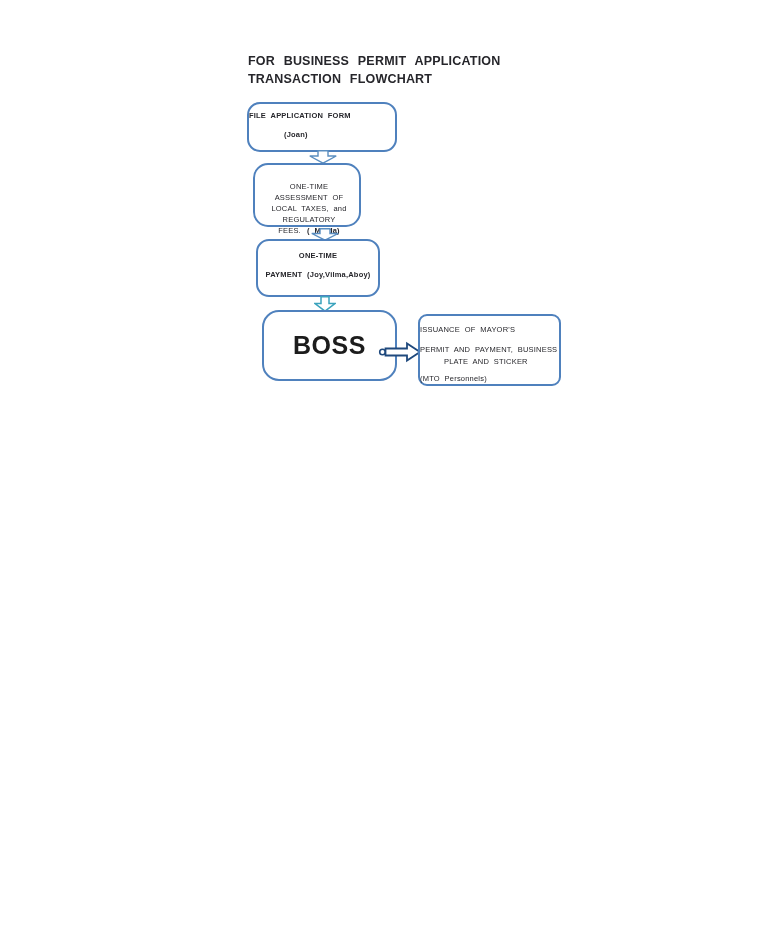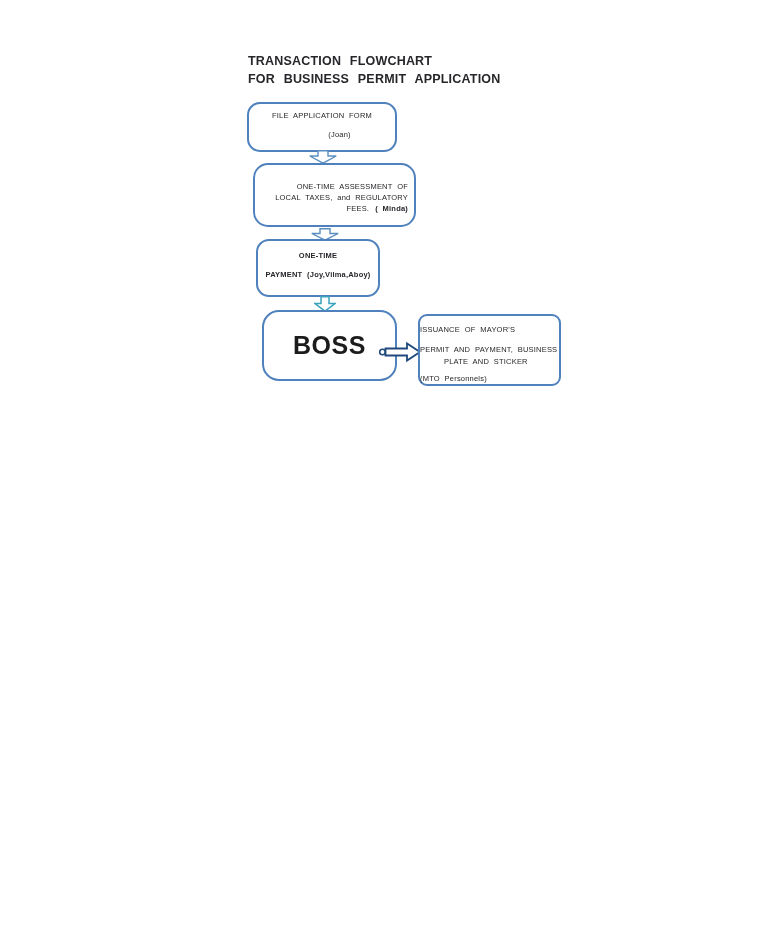--- a/index.html
+++ b/index.html
@@ -34,30 +34,29 @@
     border: 2px solid var(--box-border, #4f81bd);
     color: var(--text-dark, #26262b);
     font-size: 7.5px;
     letter-spacing: 0.2px;
     word-spacing: 2.5px;
   }
   .box-file {
     left: 247px; top: 102px;
     width: 150px; height: 50px;
     border-radius: 13px;
-    text-align: center;
-    font-weight: normal;
+    font-weight: bold;
   }
   .box-file .l1 { margin-top: 7px; }
   .box-file .l2 { margin-top: 10px; padding-left: 35px; }
   .box-assess {
     left: 253px; top: 163px;
-    width: 163px; height: 64px;
+    width: 108px; height: 64px;
     border-radius: 15px;
-    text-align: right;
+    text-align: center;
     padding: 16px 6px 0 10px;
     line-height: 11px;
   }
   .box-assess .bold-inline { font-weight: bold; margin-left: 6px; }
   .box-pay {
     left: 256px; top: 239px;
     width: 124px; height: 58px;
     border-radius: 13px;
     text-align: center;
     font-weight: bold;
@@ -94,22 +93,22 @@
   .arrow-2 { left: 311px; top: 228px; }
   .arrow-3 { left: 314px; top: 296px; }
   .arrow-h { left: 378px; top: 341px; }
 </style>
 </head>
 <body>
 
 <div class="page">
 
   <div class="doc-title">
+    <div>FOR BUSINESS PERMIT APPLICATION</div>
     <div>TRANSACTION FLOWCHART</div>
-    <div>FOR BUSINESS PERMIT APPLICATION</div>
   </div>
 
   <div class="flow-box box-file">
     <div class="l1">FILE APPLICATION FORM</div>
     <div class="l2">(Joan)</div>
   </div>
 
   <svg class="flow-arrow arrow-1" width="28" height="14" viewBox="0 0 28 14">
     <polygon points="9,0.8 19,0.8 19,6 27.2,6 14,13.2 0.8,6 9,6" fill="#ffffff" stroke-width="1.4" stroke-linejoin="miter" stroke="#5b8ec0"></polygon>
   </svg>

